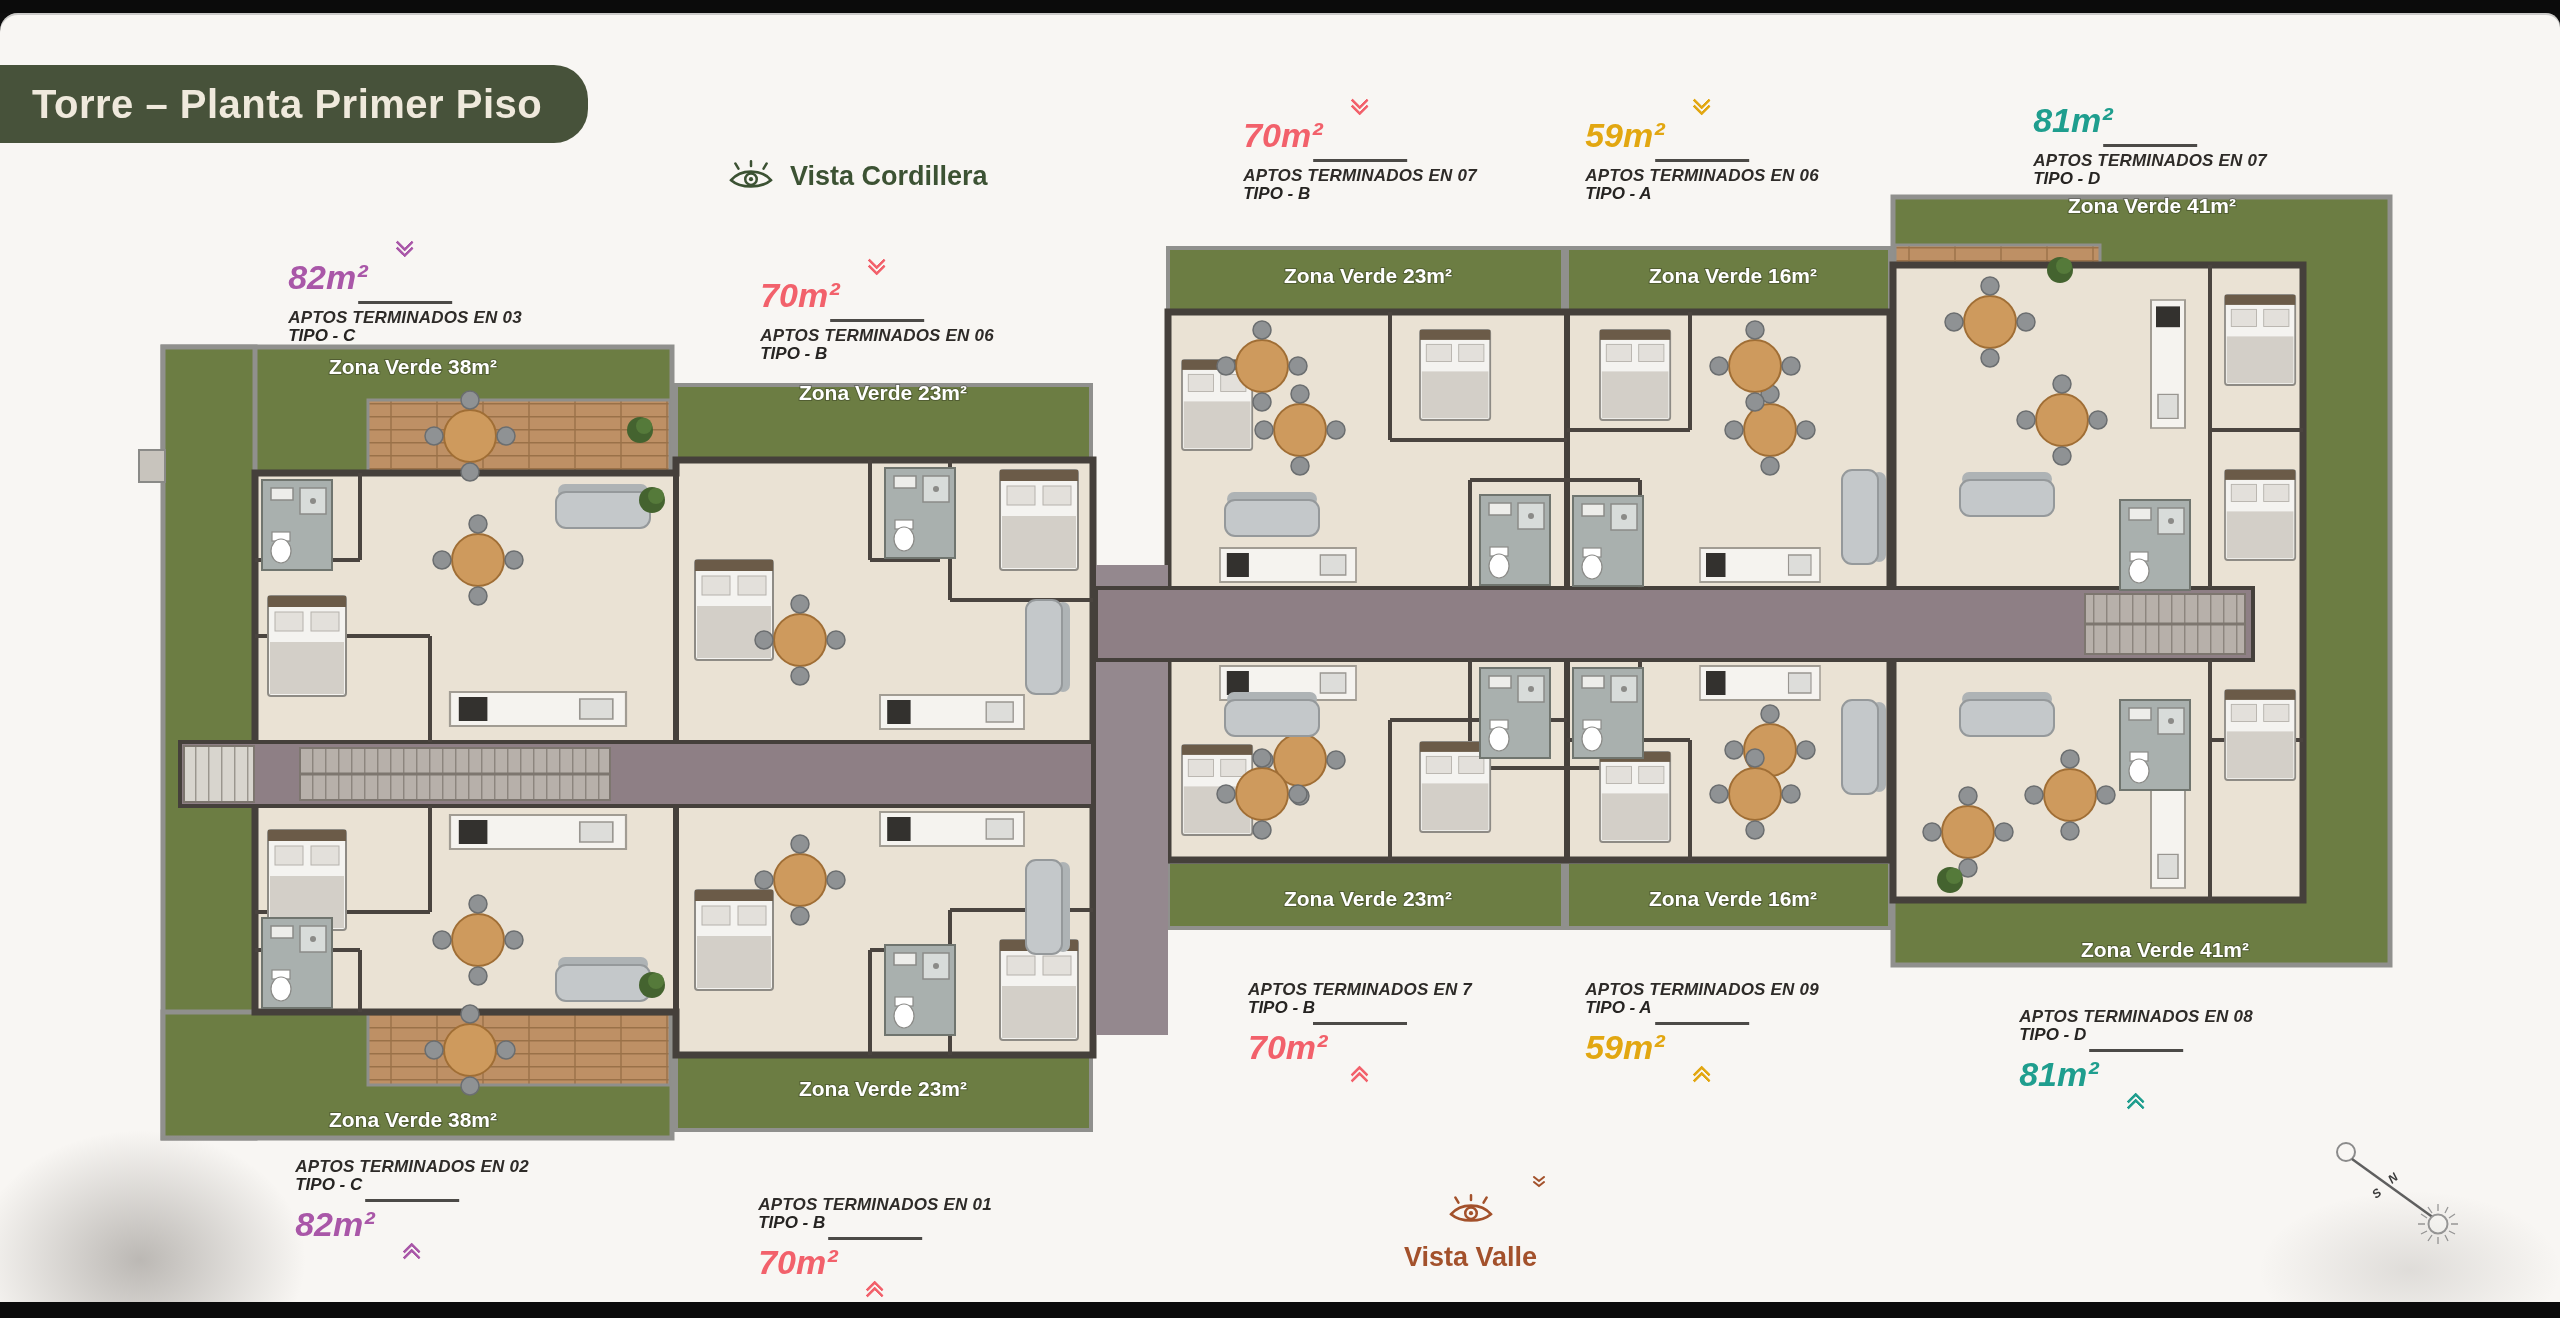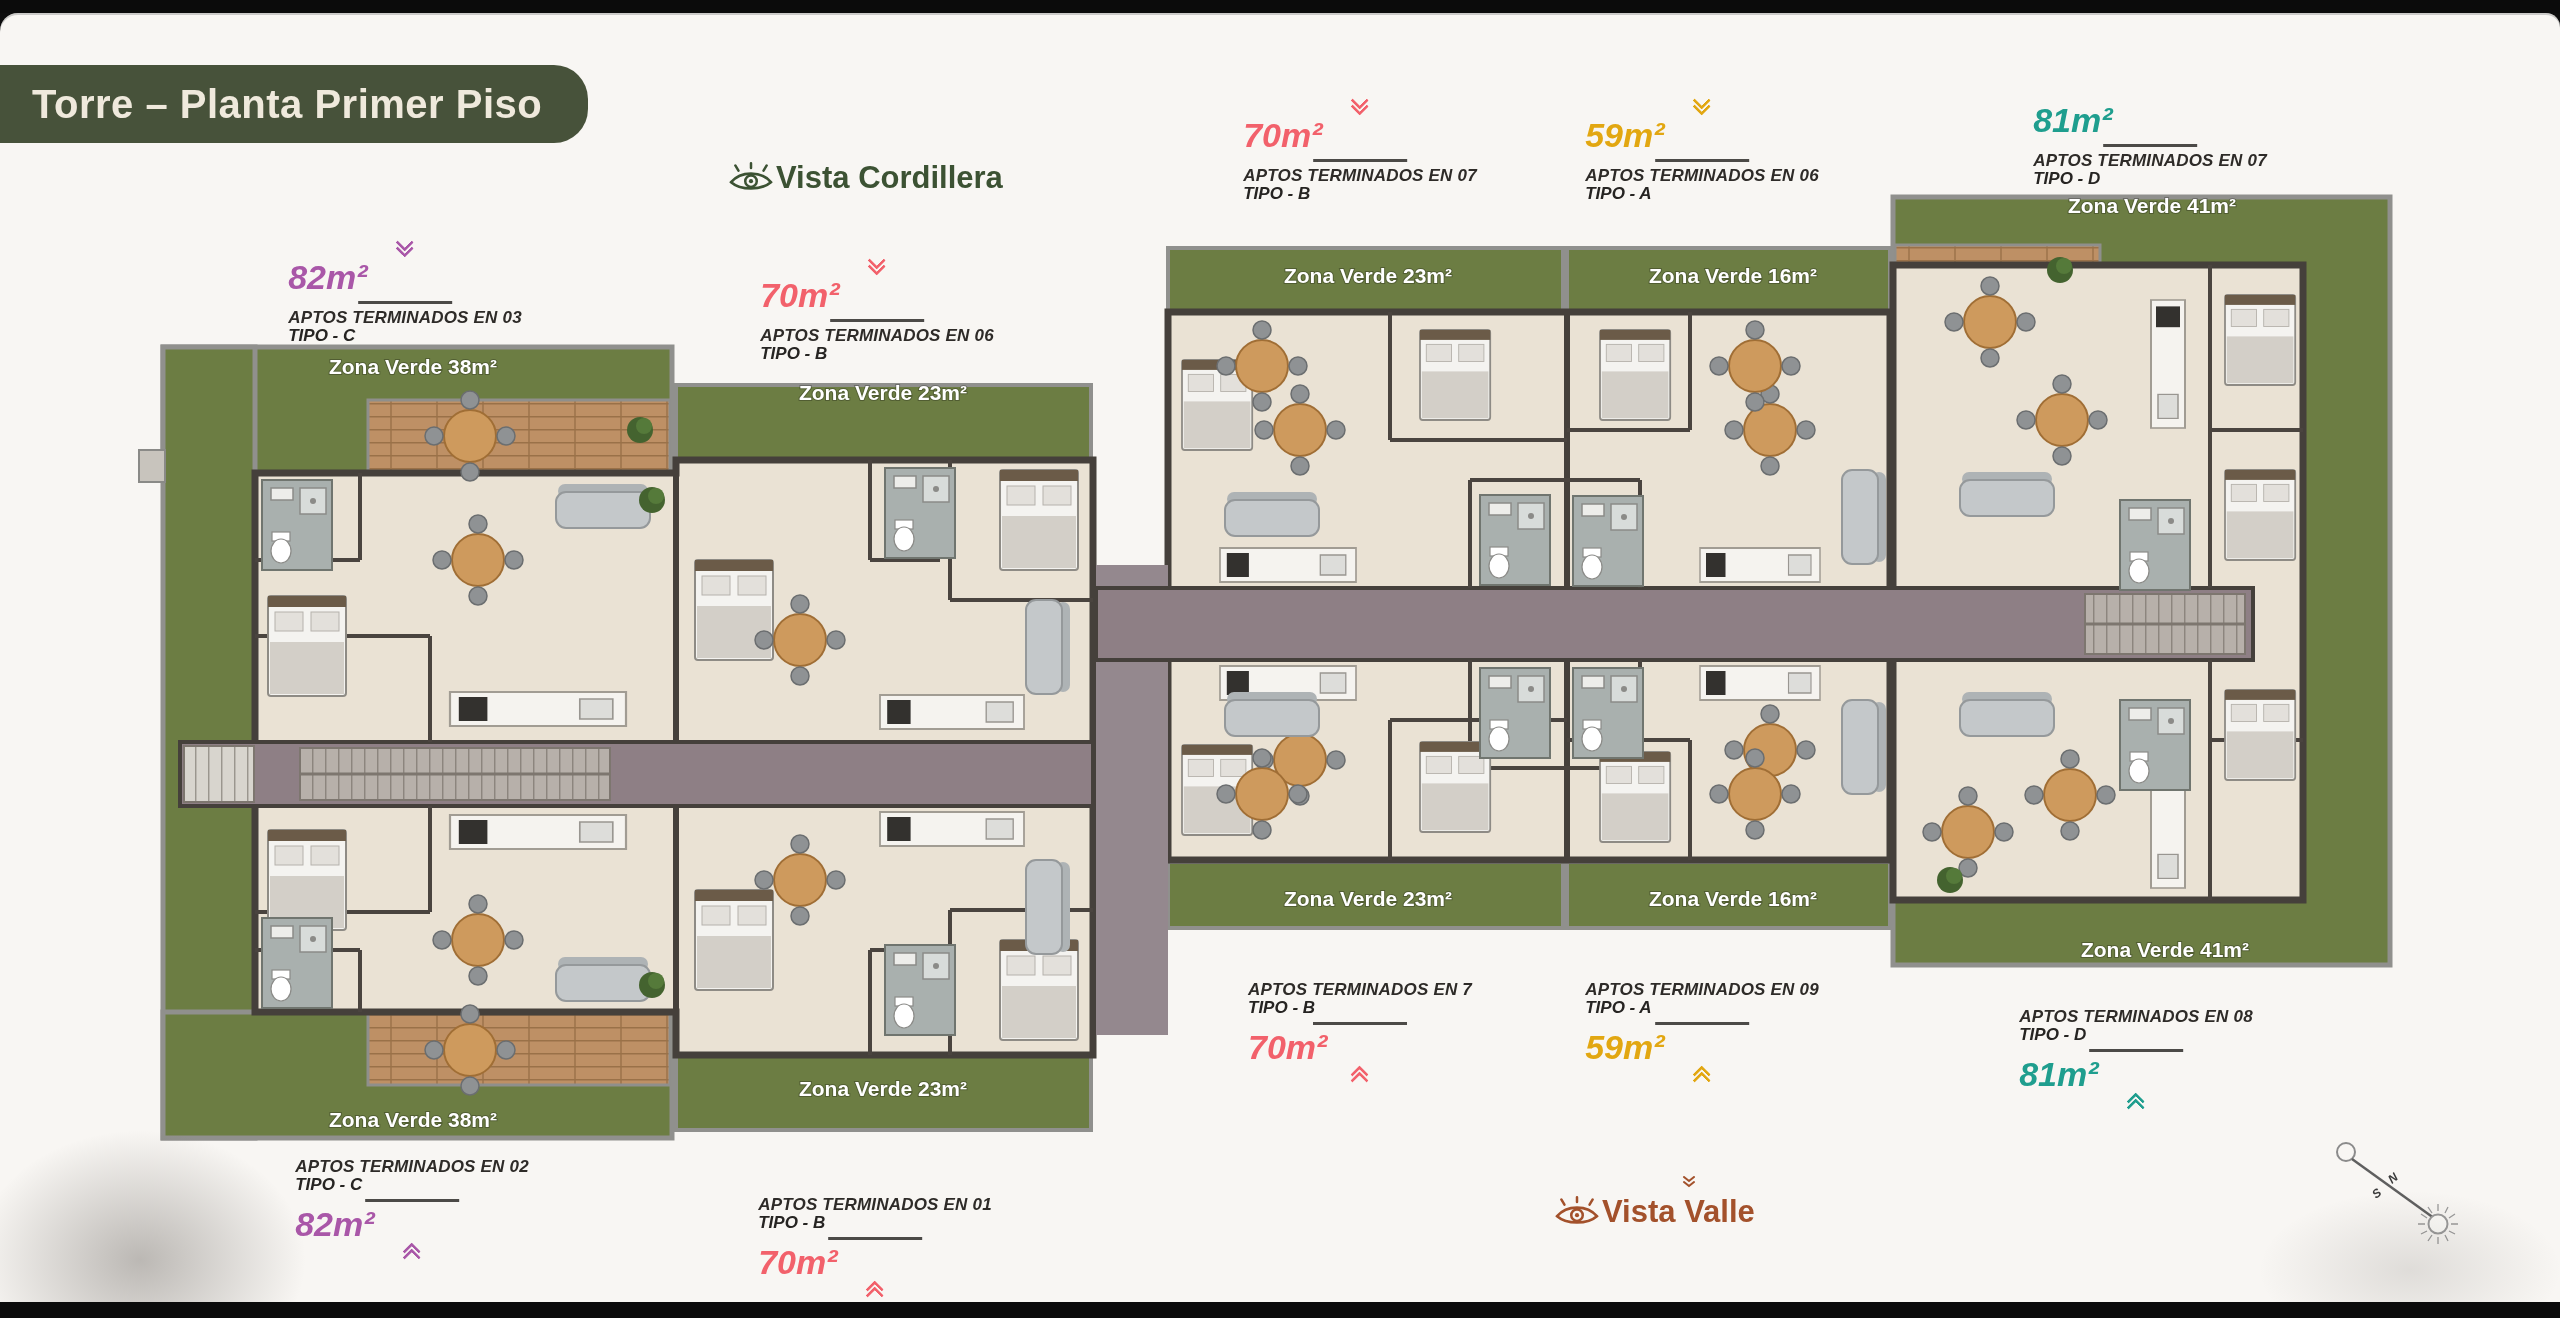--- a/index.html
+++ b/index.html
@@ -15,24 +15,24 @@
              background:radial-gradient(closest-side,rgba(70,64,58,.34),transparent 72%);pointer-events:none;}
   .shadow-br{position:absolute;left:2200px;top:1160px;width:420px;height:220px;
              background:radial-gradient(closest-side,rgba(70,64,58,.14),transparent 72%);pointer-events:none;}
 
   .title-pill{position:absolute;left:0;top:65px;height:78px;display:flex;align-items:center;
               padding:0 46px 0 32px;background:#47523a;color:#efe9dc;border-radius:0 34px 34px 0;
               font-size:40px;font-weight:700;letter-spacing:.5px;white-space:nowrap;}
   .subtitle{position:absolute;left:590px;top:60px;font-size:50px;font-weight:800;color:#87a07e;
             letter-spacing:0;white-space:nowrap;}
 
-  .vista{position:absolute;display:flex;align-items:center;gap:2px;font-weight:700;font-size:31px;white-space:nowrap;}
+  .vista{position:absolute;display:flex;align-items:center;gap:16px;font-weight:700;font-size:27px;white-space:nowrap;}
   .vista svg{display:block;}
   .vista-cordillera{left:728px;top:160px;color:#3c5233;}
-  .vista-valle{left:1554px;top:1194px;color:#a3512b;}
+  .vista-valle{left:1404px;top:1194px;color:#a3512b;flex-direction:column;}
   .mini-chev{position:absolute;left:128px;top:-18px;}
 
   .apt{position:absolute;transform:translateX(-50%);text-align:left;line-height:1.05;}
   .apt .area{font-style:italic;font-weight:800;letter-spacing:0;}
   .apt.big .area{font-size:34px;}
   .apt.sm  .area{font-size:34px;}
   .apt .rule{width:94px;height:3px;background:#4c4a47;margin:5px auto 5px auto;}
   .apt .cap{font-size:17px;font-style:italic;font-weight:600;color:#2e2b28;white-space:nowrap;letter-spacing:.2px;}
   .apt .tipo{font-size:17px;font-style:italic;font-weight:800;color:#262422;white-space:nowrap;}
   .c-red{color:#f2616b;}  .c-yellow{color:#e2a711;}  .c-purple{color:#a957a8;}  .c-teal{color:#1f9e8e;}

